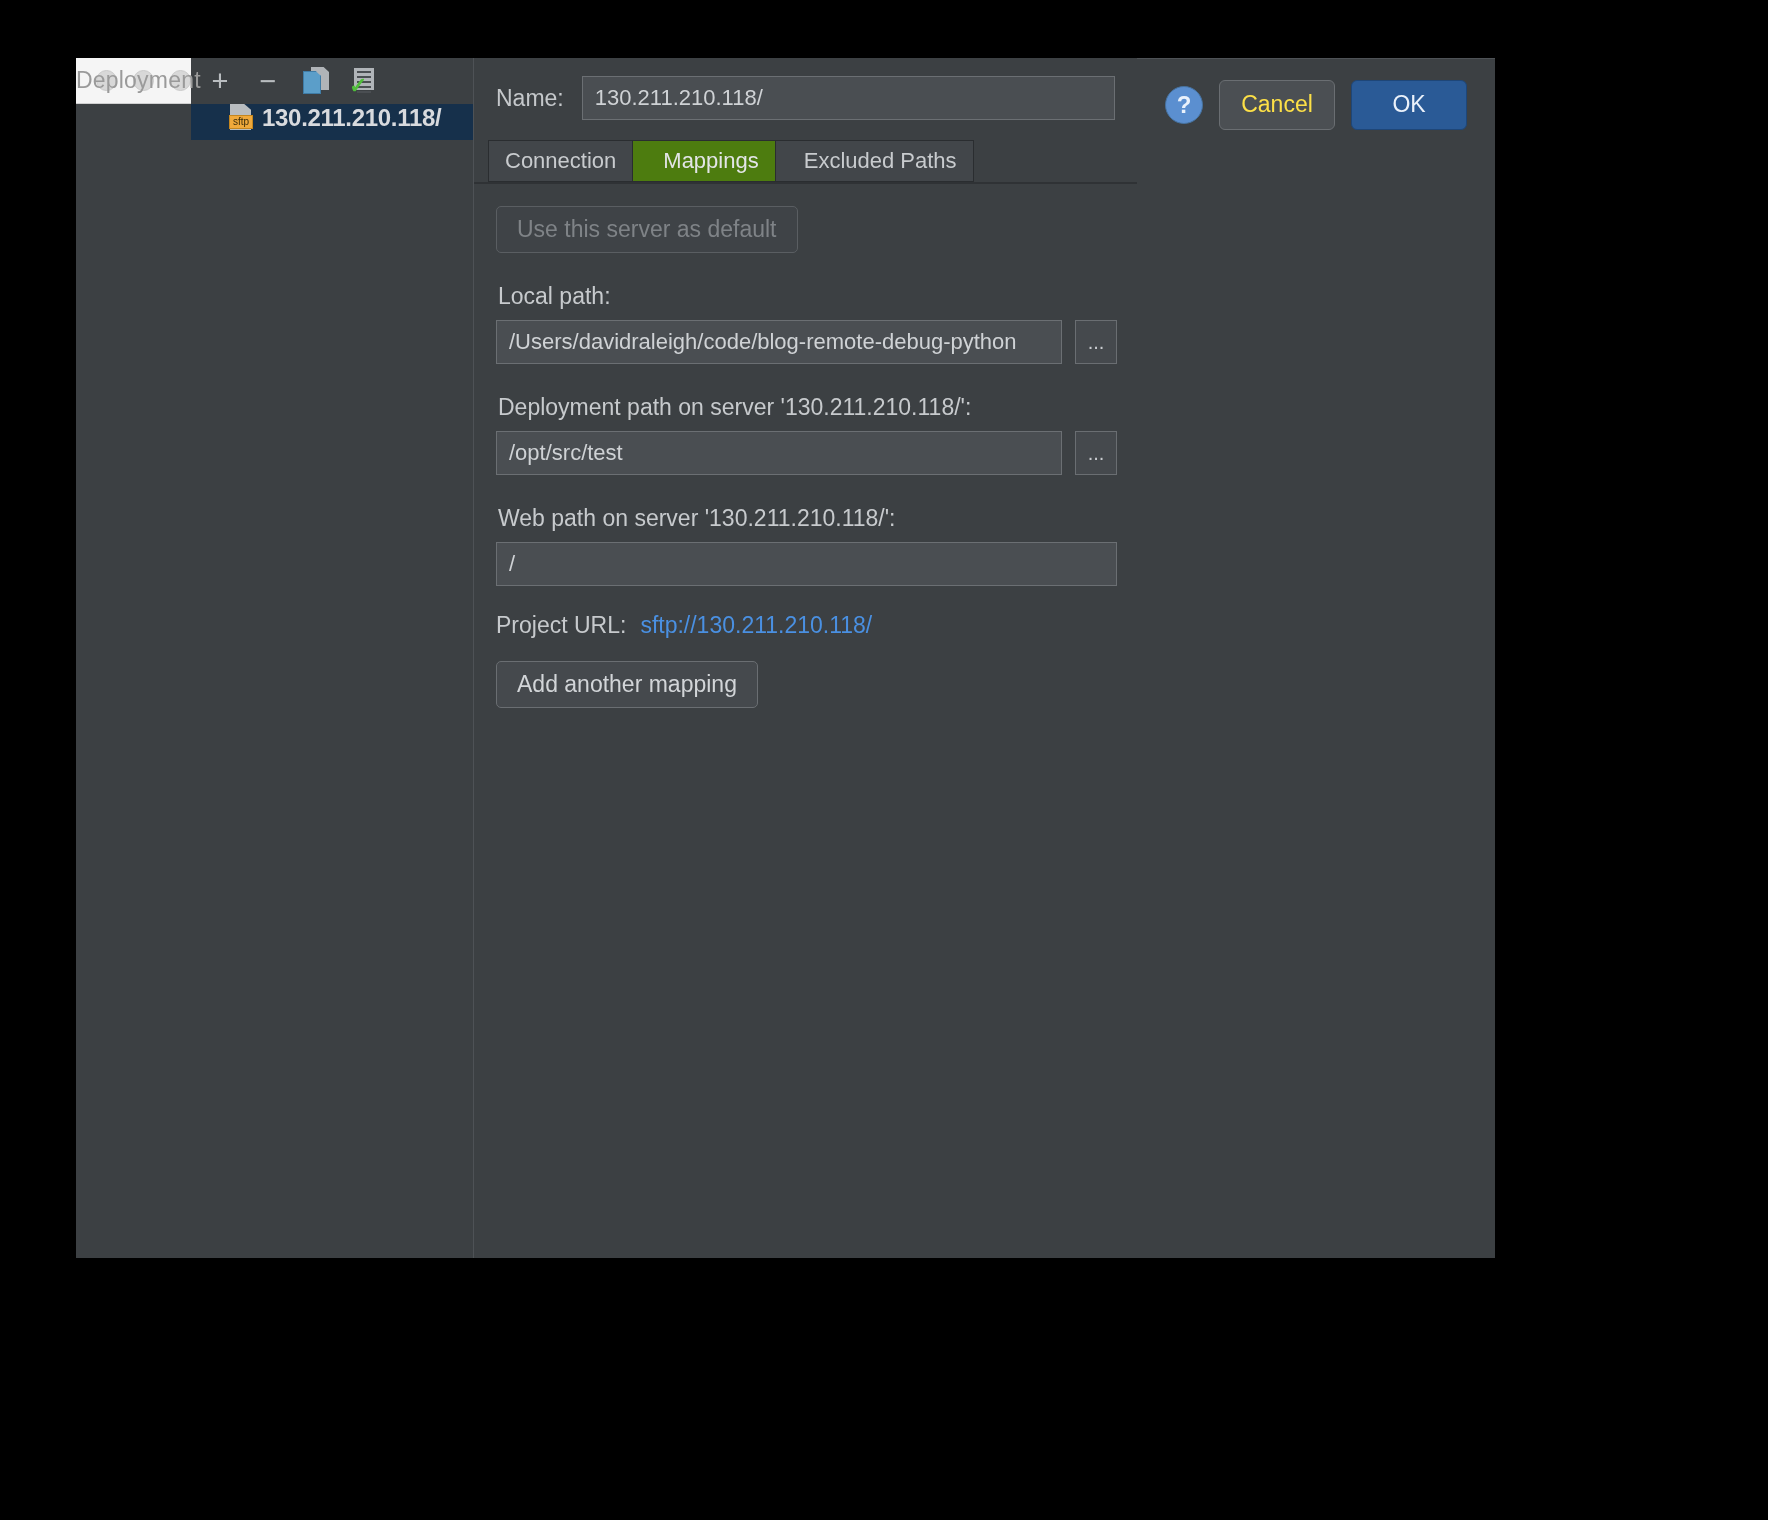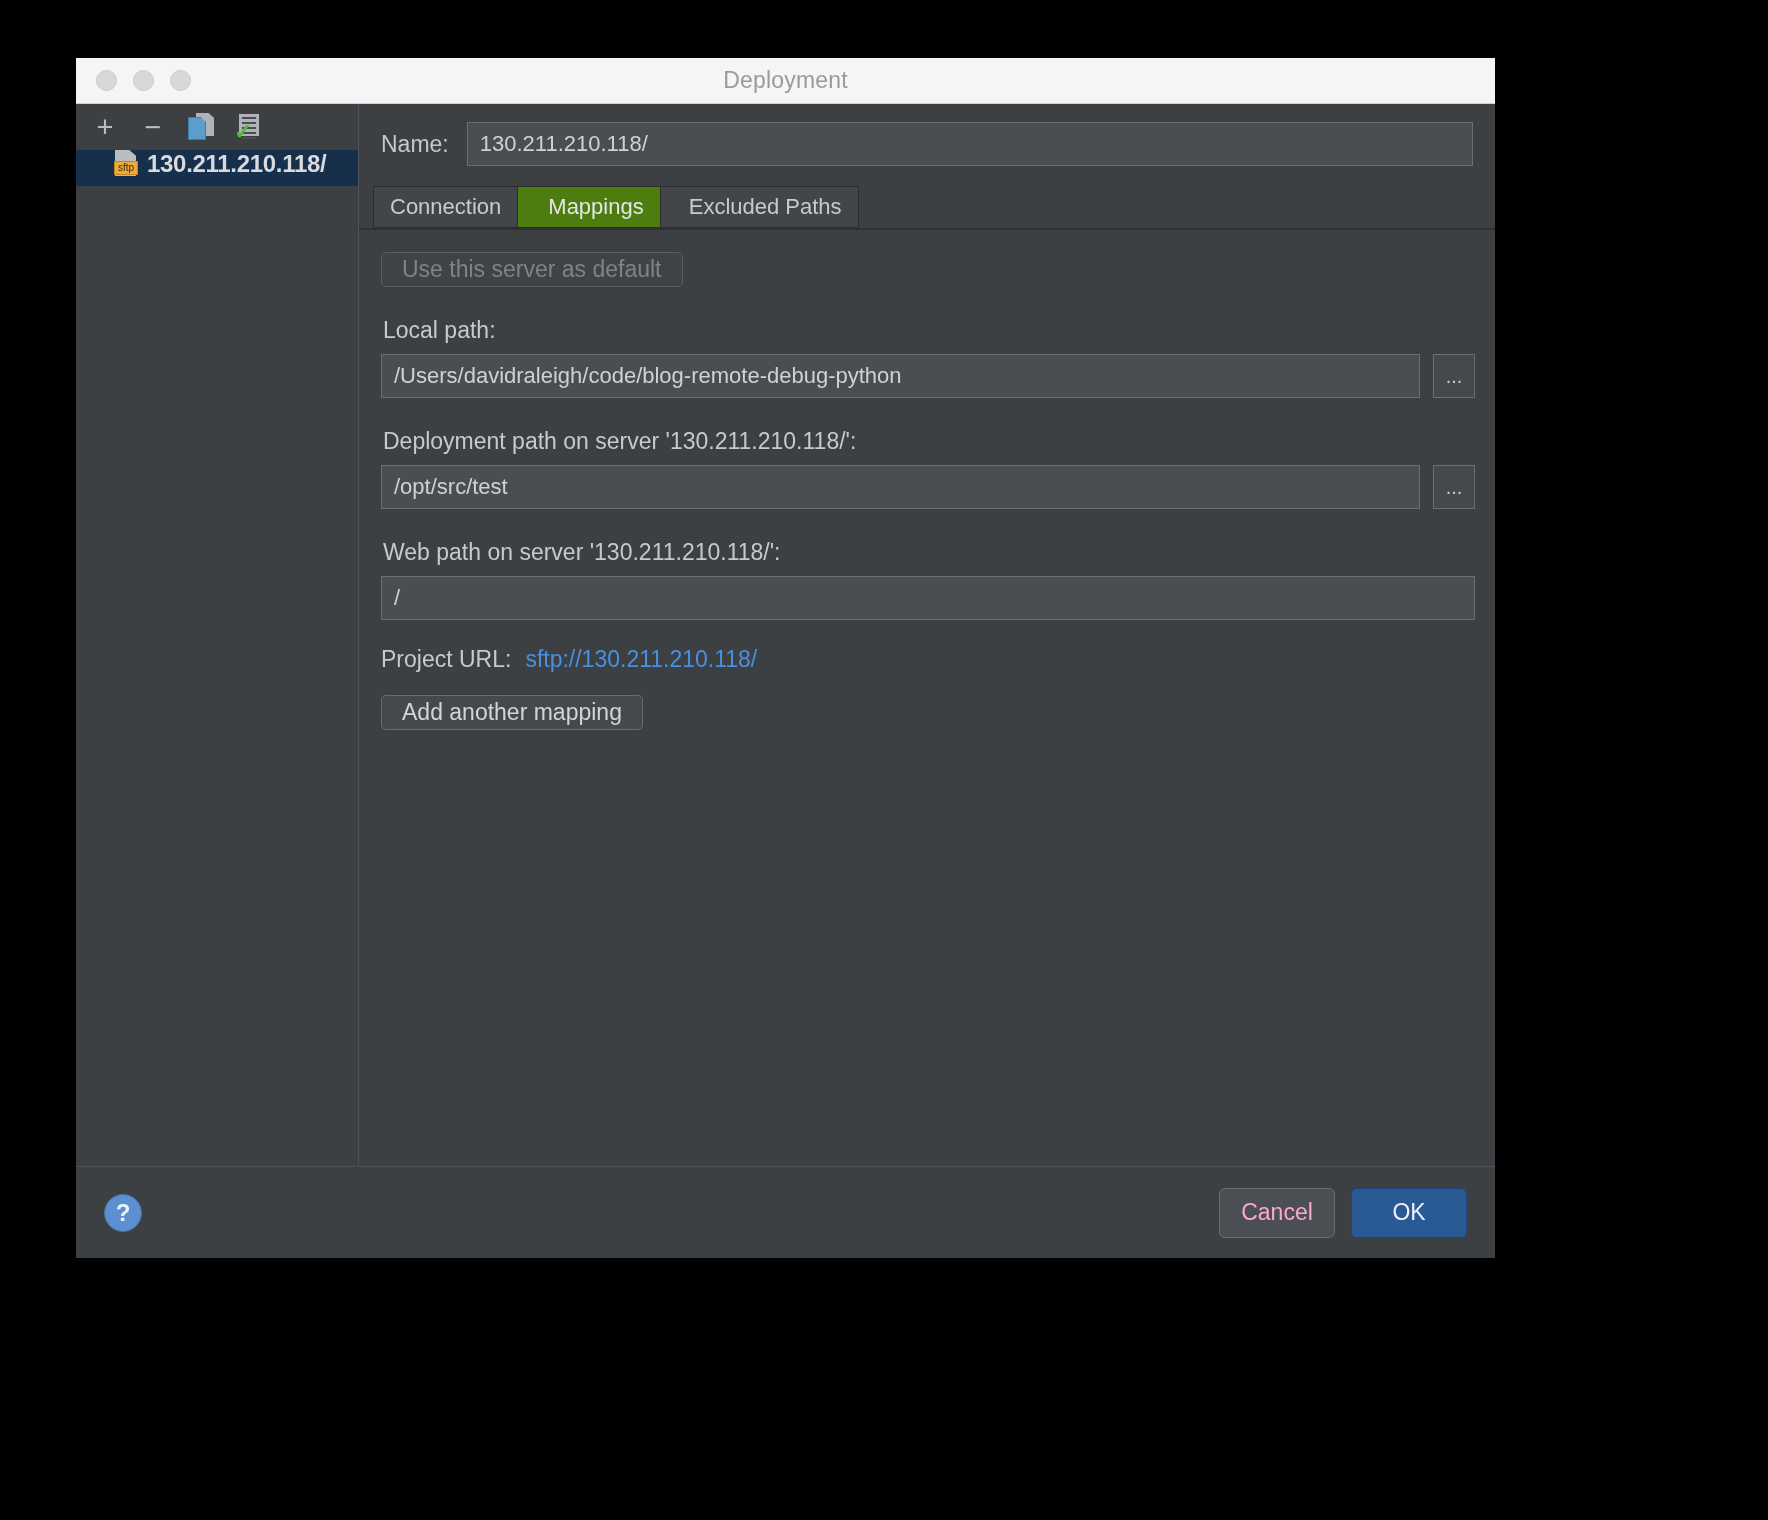--- a/index.html
+++ b/index.html
@@ -16,21 +16,21 @@
     background: #000000;
   }
 
   
   .window {
     position: absolute;
     left: 76px; top: 58px;
     width: 1419px; height: 1200px;
     background: #3c4043;
     box-shadow: 0 6px 40px rgba(0,0,0,0.7);
-    display: flex; flex-direction: column;
+    display: flex; flex-direction: row;
     overflow: hidden;
   }
 
   
   .titlebar {
     height: 46px;
     background: #f5f5f5;
     border-bottom: 1px solid #d0d0d0;
     display: flex; align-items: center;
     position: relative;
@@ -208,21 +208,21 @@
     min-height: 0;
   }
 
   .btn {
     background: #45494d;
     border: 1px solid #6a6e72;
     border-radius: 5px;
     color: #d2d5d8;
     font-size: 23px;
     font-family: "Liberation Sans", sans-serif;
-    padding: 3px 20px;
+    padding: 9px 20px;
     cursor: default;
   }
   .btn.disabled {
     color: #7f8387;
     border-color: #5a5e62;
     background: #3f4347;
   }
 
   .section-label {
     font-size: 23px;
@@ -273,21 +273,21 @@
   }
   .footer-spacer { flex: 1 1 auto; }
   .foot-btn {
     min-width: 116px;
     height: 50px;
     border-radius: 6px;
     font-size: 23px;
     font-family: "Liberation Sans", sans-serif;
     border: 1px solid #6a6e72;
     background: #4b4f53;
-    color: #f9a8d4;
+    color: #fde047;
     margin-left: 16px;
     cursor: default;
   }
   .foot-btn.primary {
     background: #2a5a96;
     border-color: #1e4678;
     color: #eaf1fa;
   }
 </style>
 </head>

